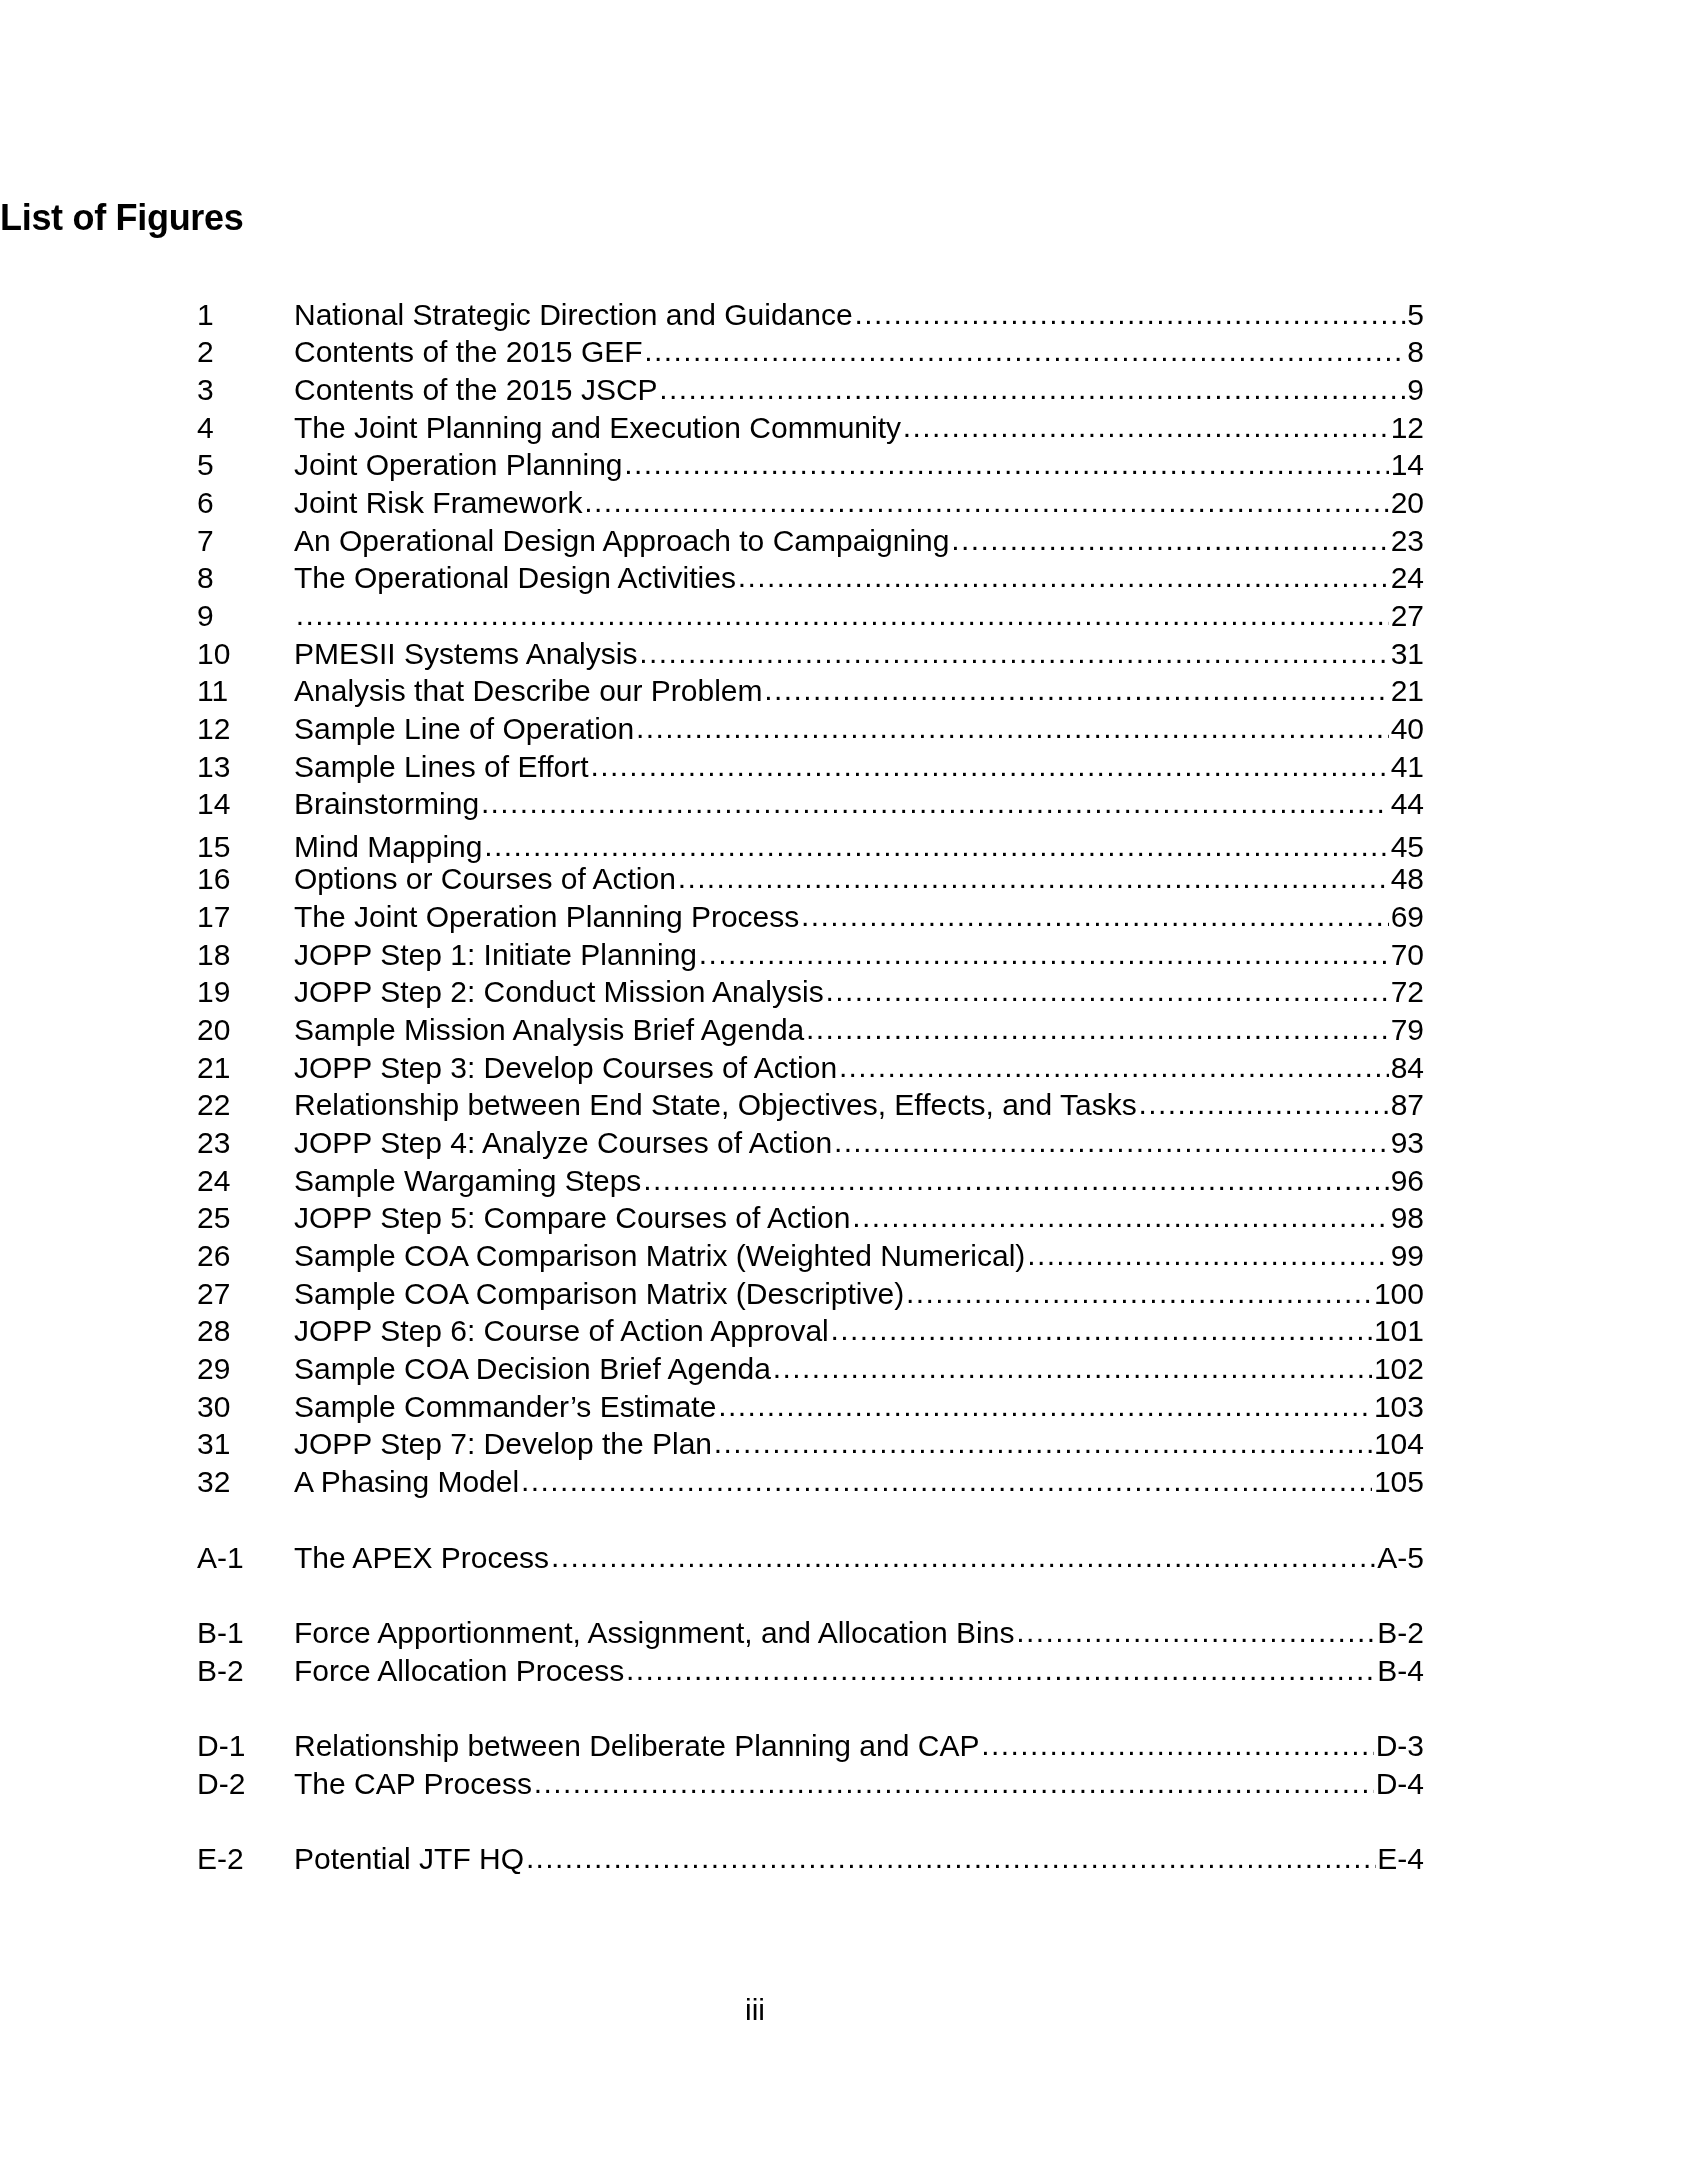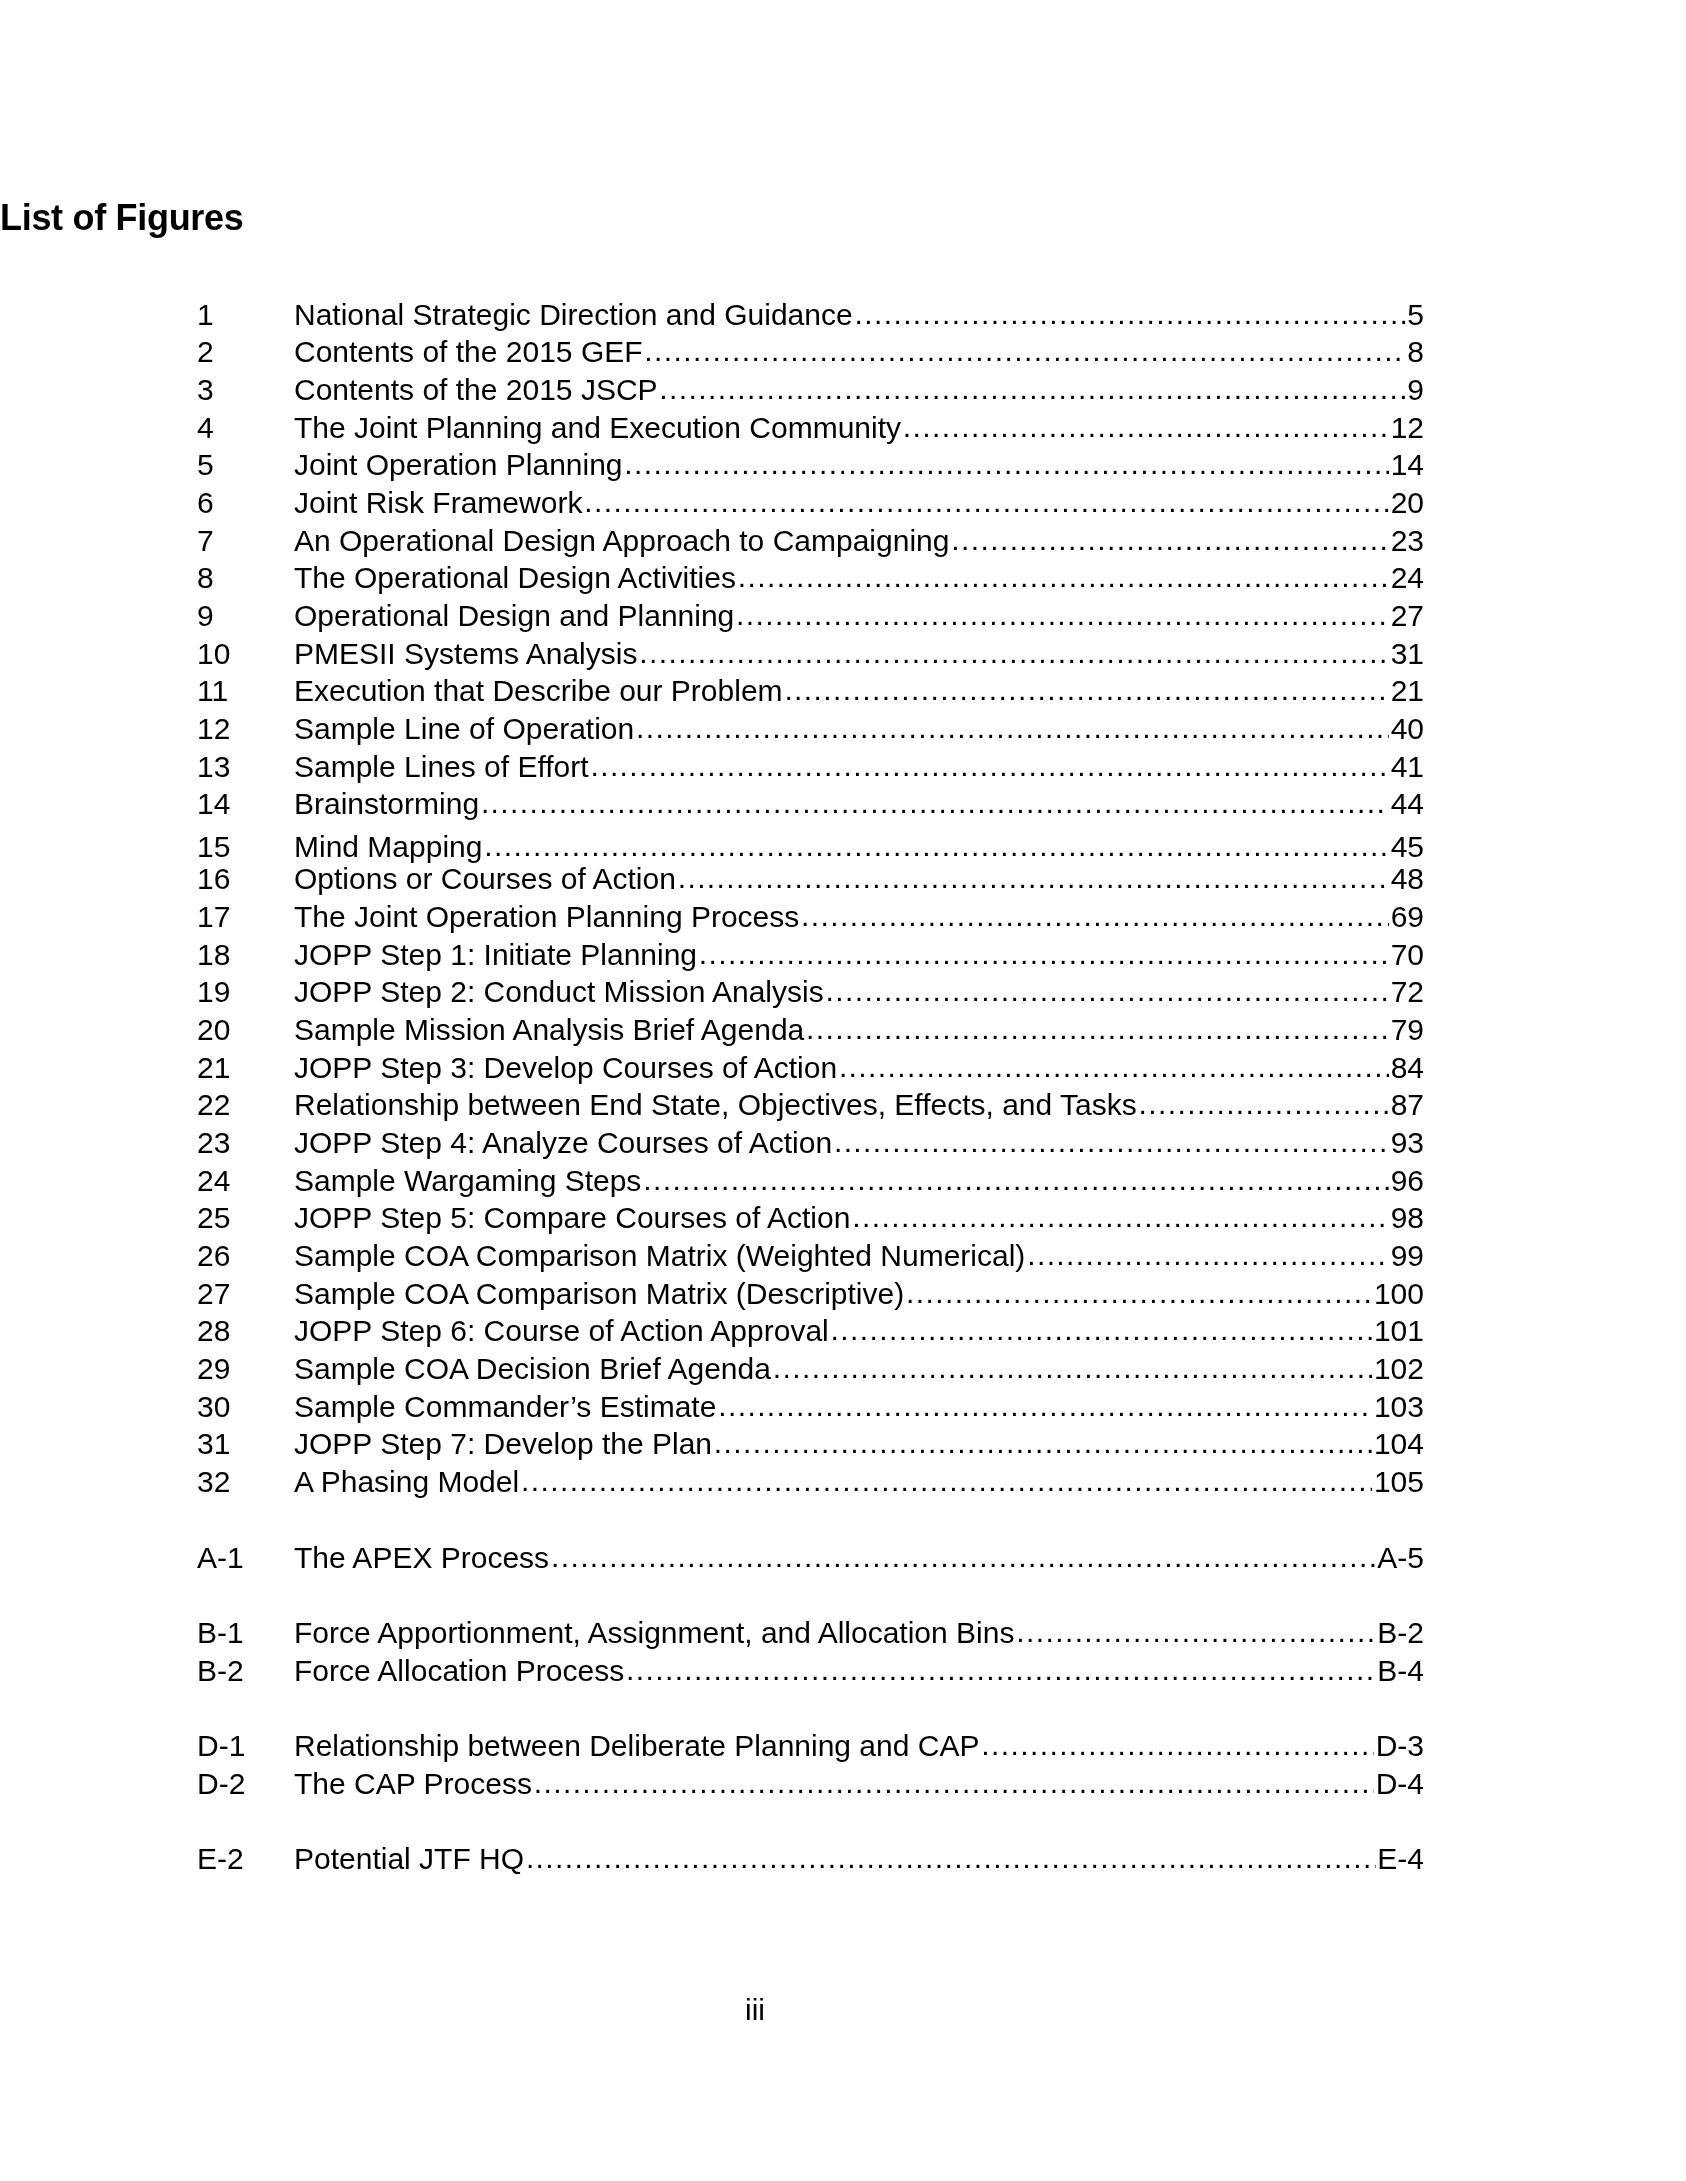--- a/index.html
+++ b/index.html
@@ -66,33 +66,32 @@
       <span class="page">23</span>
     </div>
     <div class="row" style="top: 559px;">
       <span class="num">8</span>
       <span class="label">The Operational Design Activities</span>
       <span class="leader"></span>
       <span class="page">24</span>
     </div>
     <div class="row" style="top: 597px;">
       <span class="num">9</span>
-      <span class="label">Operational Design and Planning</span>
       <span class="leader"></span>
       <span class="page">27</span>
     </div>
     <div class="row" style="top: 635px;">
       <span class="num">10</span>
       <span class="label">PMESII Systems Analysis</span>
       <span class="leader"></span>
       <span class="page">31</span>
     </div>
     <div class="row" style="top: 672px;">
       <span class="num">11</span>
-      <span class="label">Execution that Describe our Problem</span>
+      <span class="label">Analysis that Describe our Problem</span>
       <span class="leader"></span>
       <span class="page">21</span>
     </div>
     <div class="row" style="top: 710px;">
       <span class="num">12</span>
       <span class="label">Sample Line of Operation</span>
       <span class="leader"></span>
       <span class="page">40</span>
     </div>
     <div class="row" style="top: 748px;">

